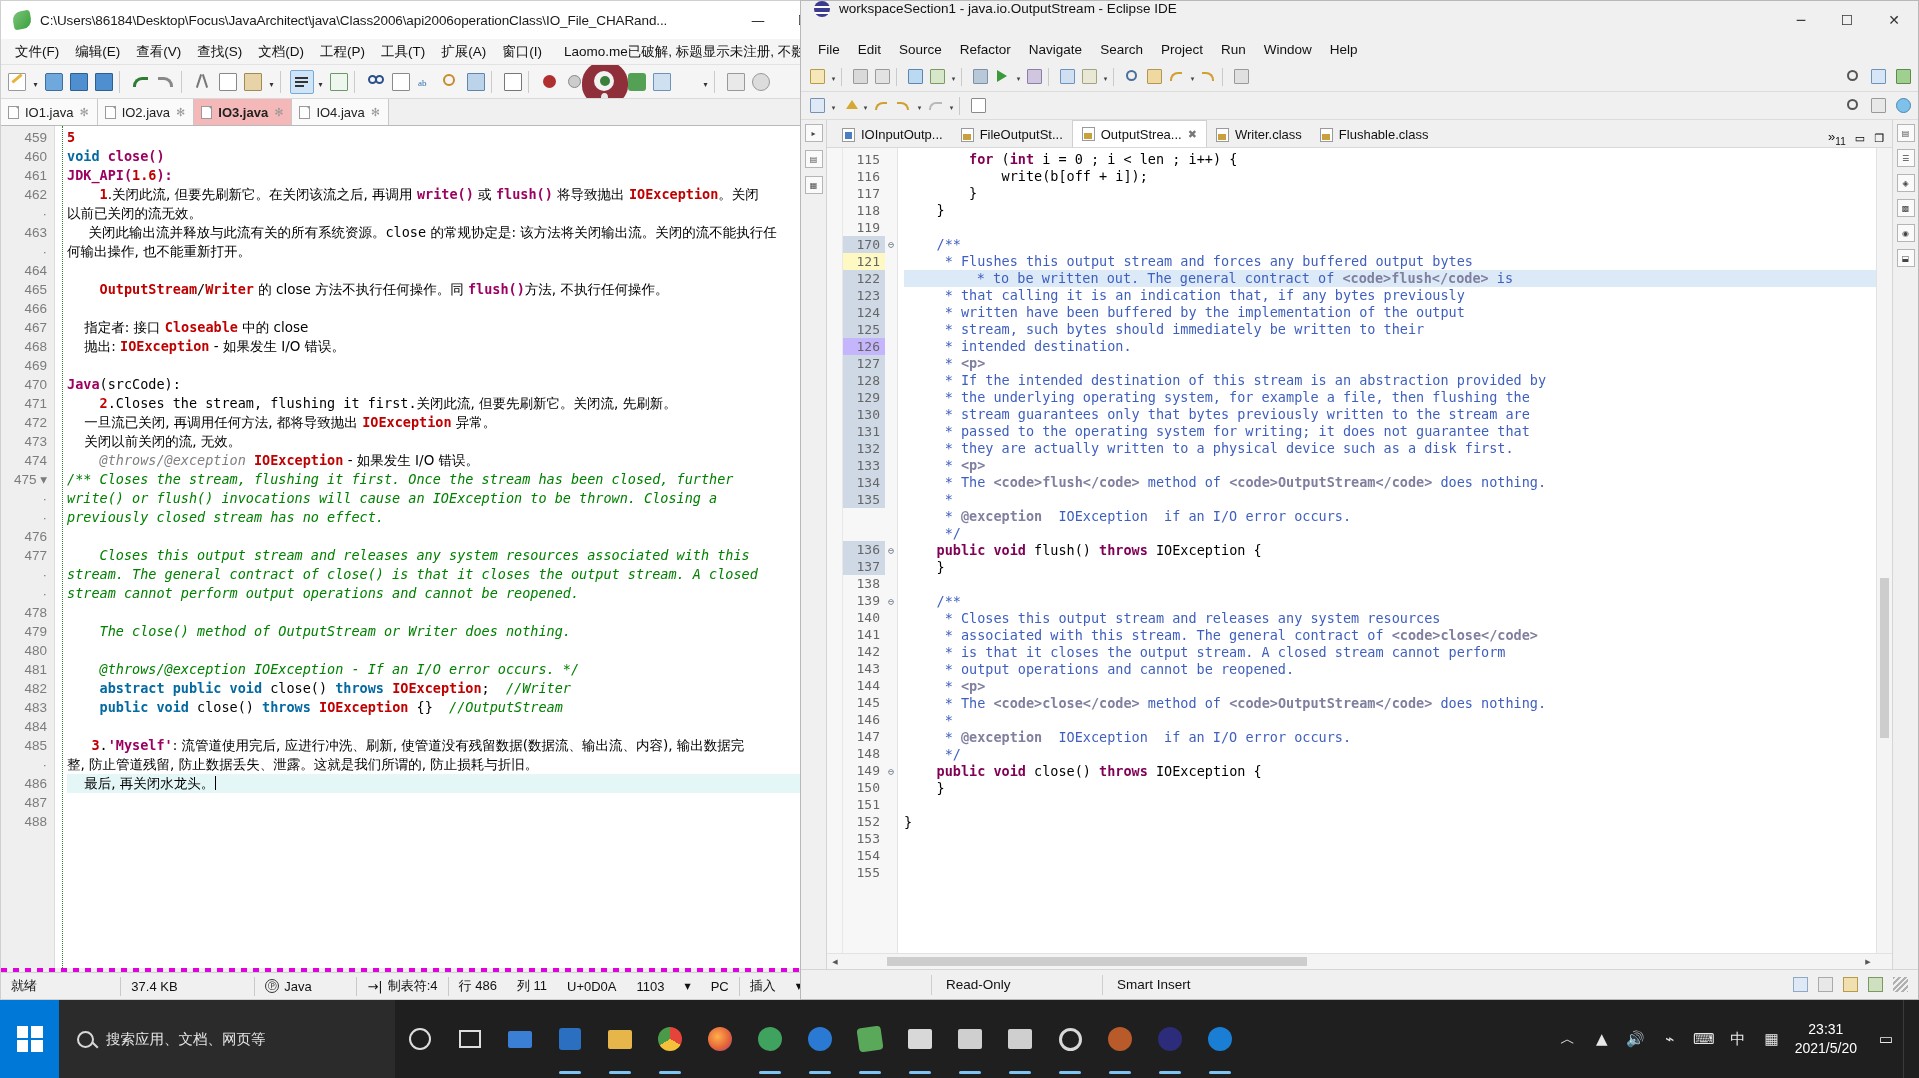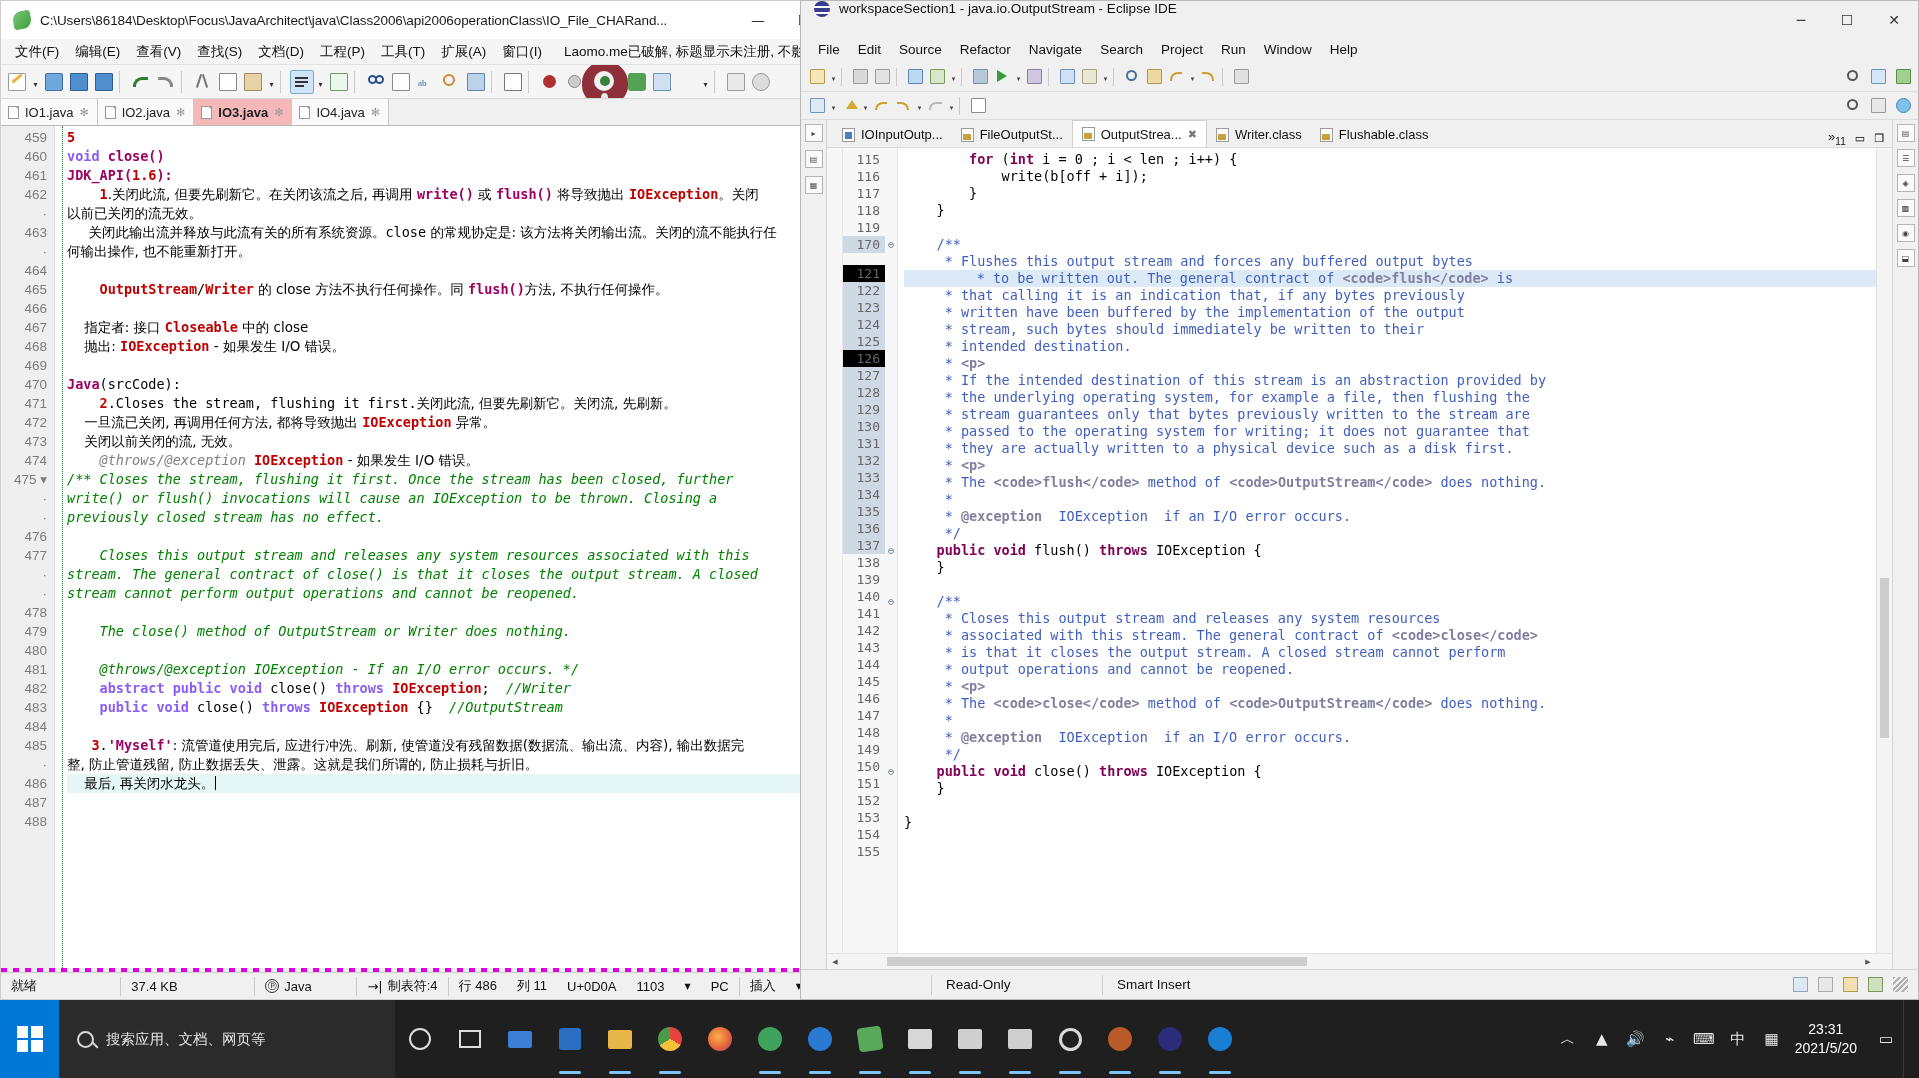--- a/index.html
+++ b/index.html
@@ -103,21 +103,21 @@
     width: 8px; background: #fff; flex: none;
     border-right: 1px dotted #2f7d32;
   }
   .npp-code {
     flex: 1; position: relative; padding: 2px 0 0 4px; overflow: hidden;
     font-family: "DejaVu Sans Mono", monospace;
     font-size: 13.5px;
   }
   .cl { height: 19px; line-height: 19px; white-space: pre; color: #000; }
   .cl.hl { background: #e4f7f6; }
-  .kw { color: #8b5cf6; font-weight: bold; }
+  .kw { color: #0369a1; font-weight: bold; }
   .rd { color: #c00000; font-weight: bold; }
   .mg { color: #9c0060; font-weight: bold; }
   .gn { color: #008000; font-style: italic; }
   .gy { color: #808080; font-style: italic; text-align: right; }
   .bk { color: #000; }
   .cn { font-family: "DejaVu Sans", "Liberation Sans", sans-serif; font-size: 13.5px; }
   .caret {
     display: inline-block; width: 1px; height: 14px; background: #000;
     vertical-align: -2px; margin-left: 1px;
   }
@@ -755,36 +755,36 @@
 
         <div class="ecl-code-wrap">
           <div class="ecl-marker"></div>
           <div class="ecl-gutter" id="ecl-gutter">
               <div class="egnum">115</div>
               <div class="egnum">116</div>
               <div class="egnum">117</div>
               <div class="egnum">118</div>
               <div class="egnum">119</div>
               <div class="egnum" style="background: rgb(207, 217, 230);">170</div>
-              <div class="egnum" style="background: #000000; margin-top: 12px;">121</div>
+              <div class="egnum" style="background: #fef9c3;">121</div>
               <div class="egnum" style="background: rgb(207, 217, 230);">122</div>
               <div class="egnum" style="background: rgb(207, 217, 230);">123</div>
               <div class="egnum" style="background: rgb(207, 217, 230);">124</div>
               <div class="egnum" style="background: rgb(207, 217, 230);">125</div>
-              <div class="egnum" style="background: #000000;">126</div>
+              <div class="egnum" style="background: #c4b5fd;">126</div>
               <div class="egnum" style="background: rgb(207, 217, 230);">127</div>
               <div class="egnum" style="background: rgb(207, 217, 230);">128</div>
               <div class="egnum" style="background: rgb(207, 217, 230);">129</div>
               <div class="egnum" style="background: rgb(207, 217, 230);">130</div>
               <div class="egnum" style="background: rgb(207, 217, 230);">131</div>
               <div class="egnum" style="background: rgb(207, 217, 230);">132</div>
               <div class="egnum" style="background: rgb(207, 217, 230);">133</div>
               <div class="egnum" style="background: rgb(207, 217, 230);">134</div>
               <div class="egnum" style="background: rgb(207, 217, 230);">135</div>
-              <div class="egnum" style="background: rgb(207, 217, 230);">136</div>
+              <div class="egnum" style="background: rgb(207, 217, 230); margin-top: 33px;">136</div>
               <div class="egnum" style="background: rgb(207, 217, 230);">137</div>
               <div class="egnum">138</div>
               <div class="egnum">139</div>
               <div class="egnum">140</div>
               <div class="egnum">141</div>
               <div class="egnum">142</div>
               <div class="egnum">143</div>
               <div class="egnum">144</div>
               <div class="egnum">145</div>
               <div class="egnum">146</div>

